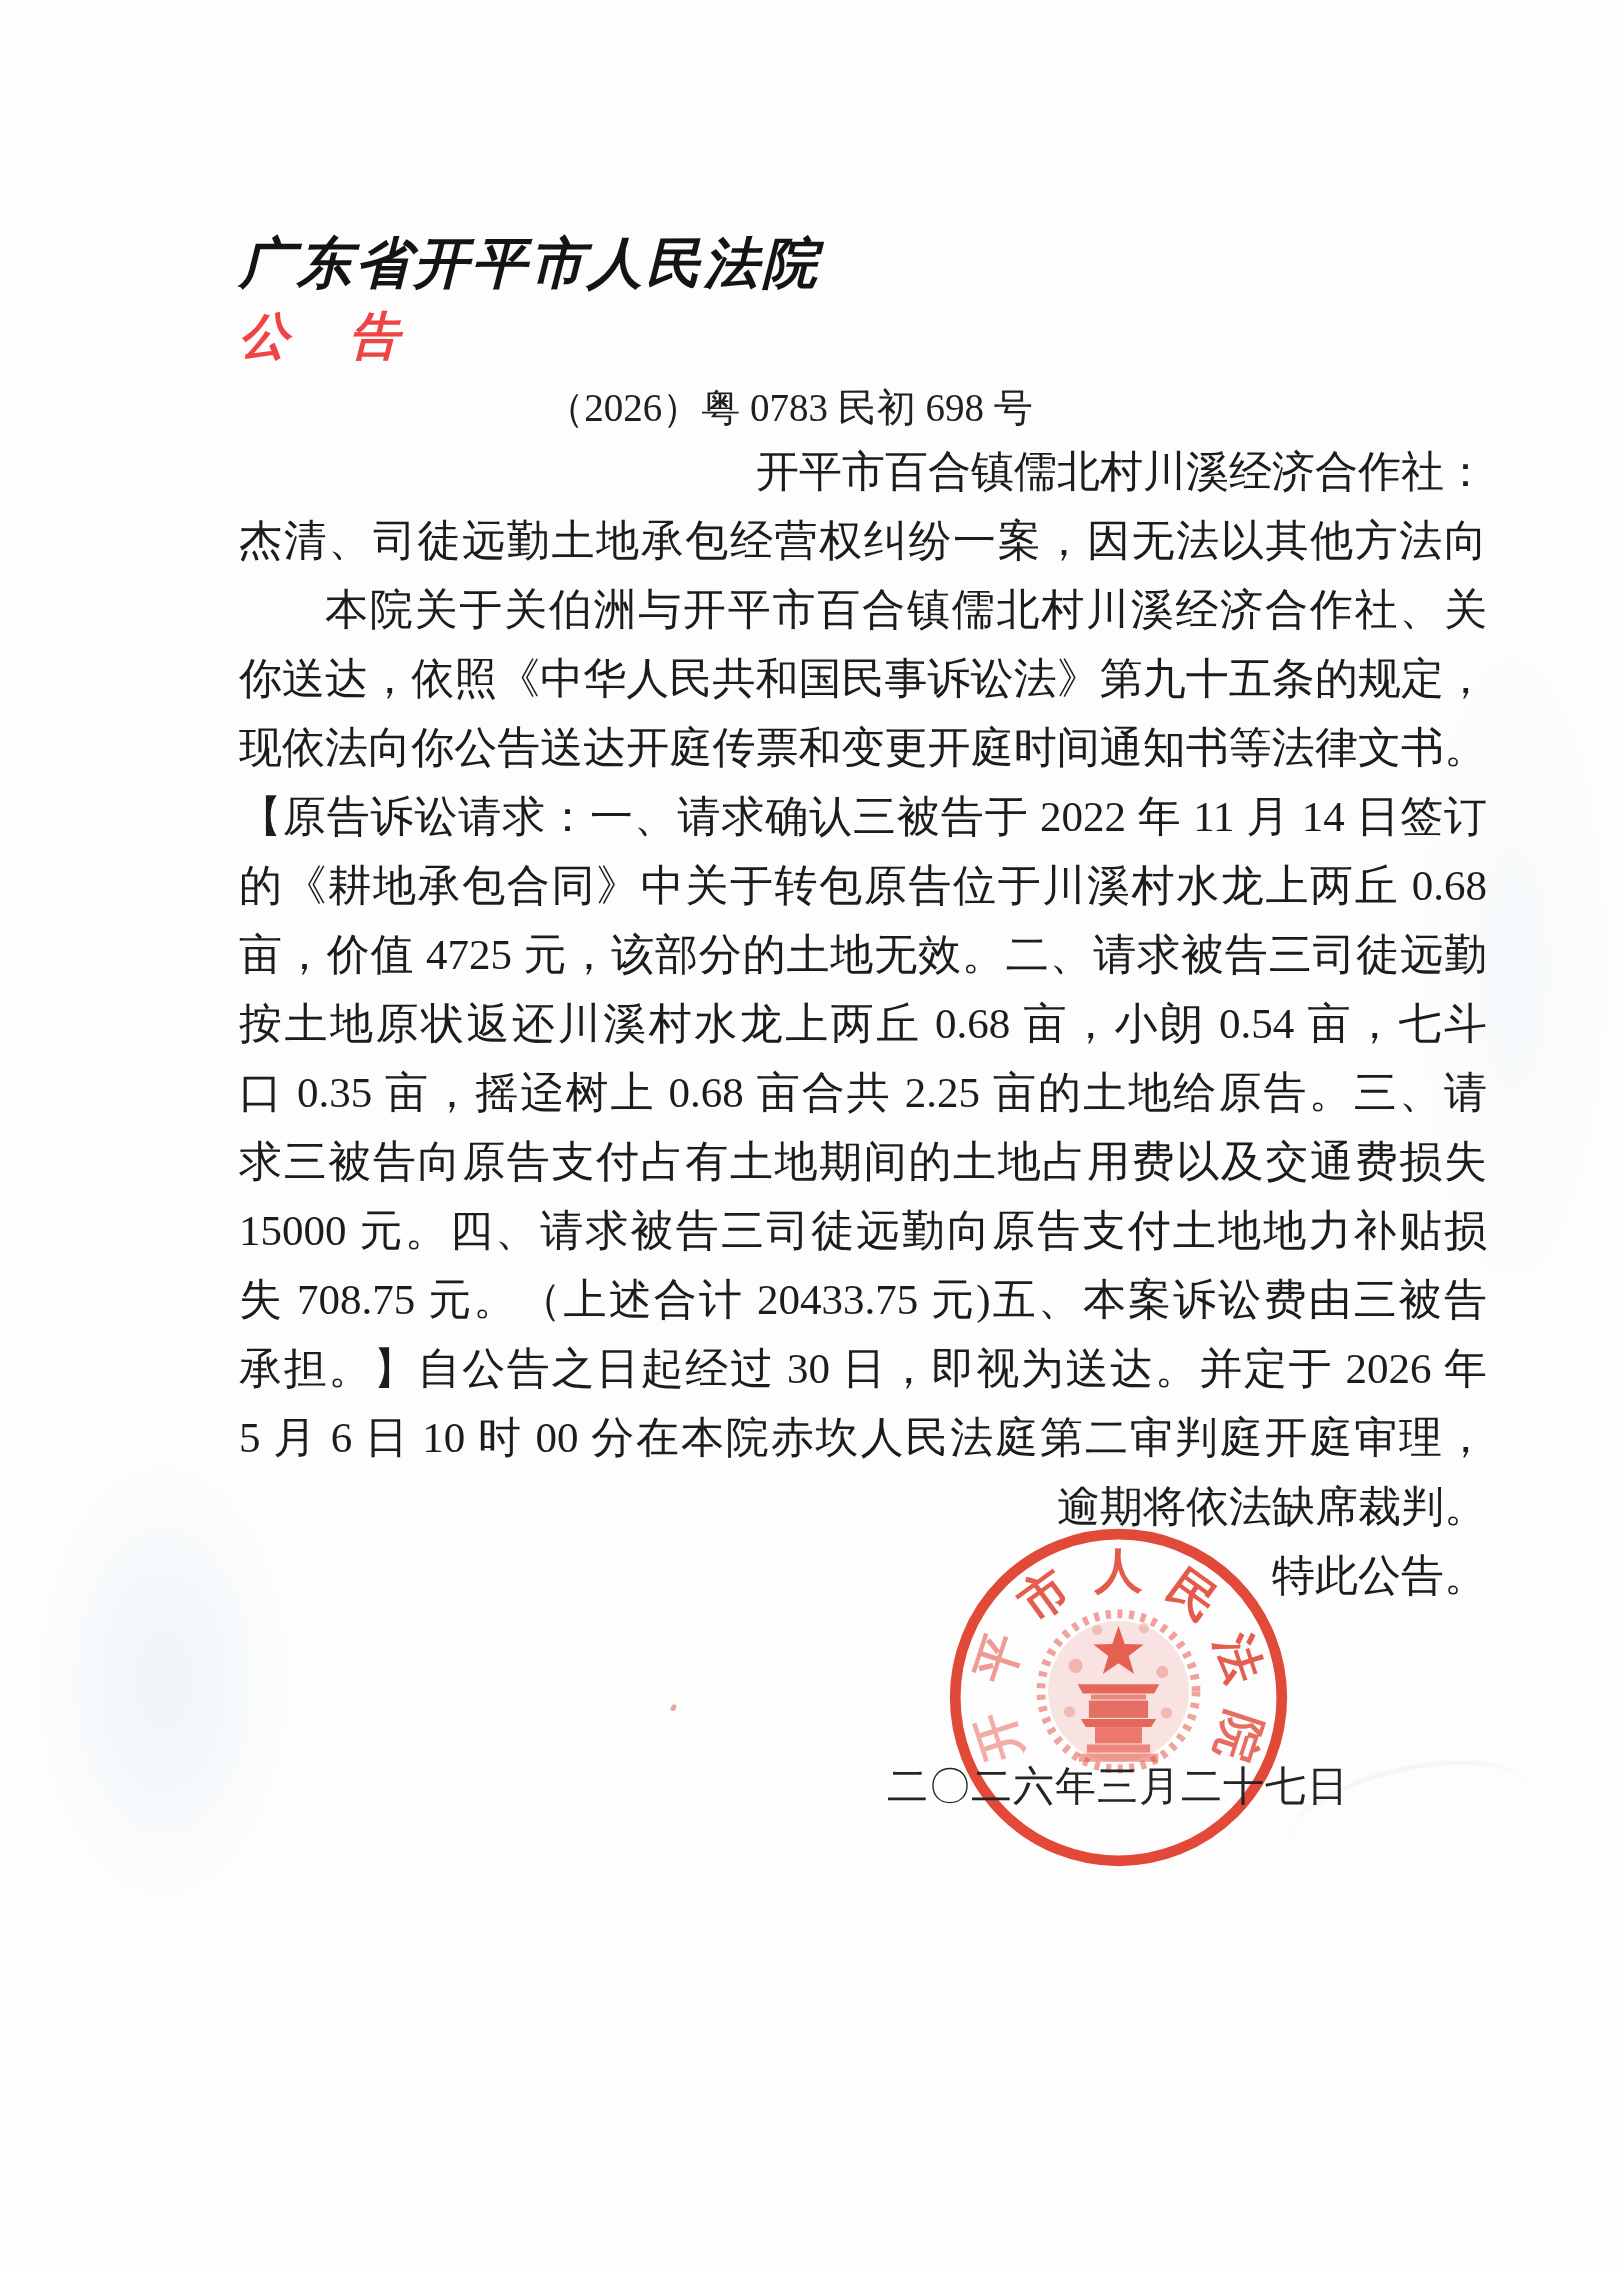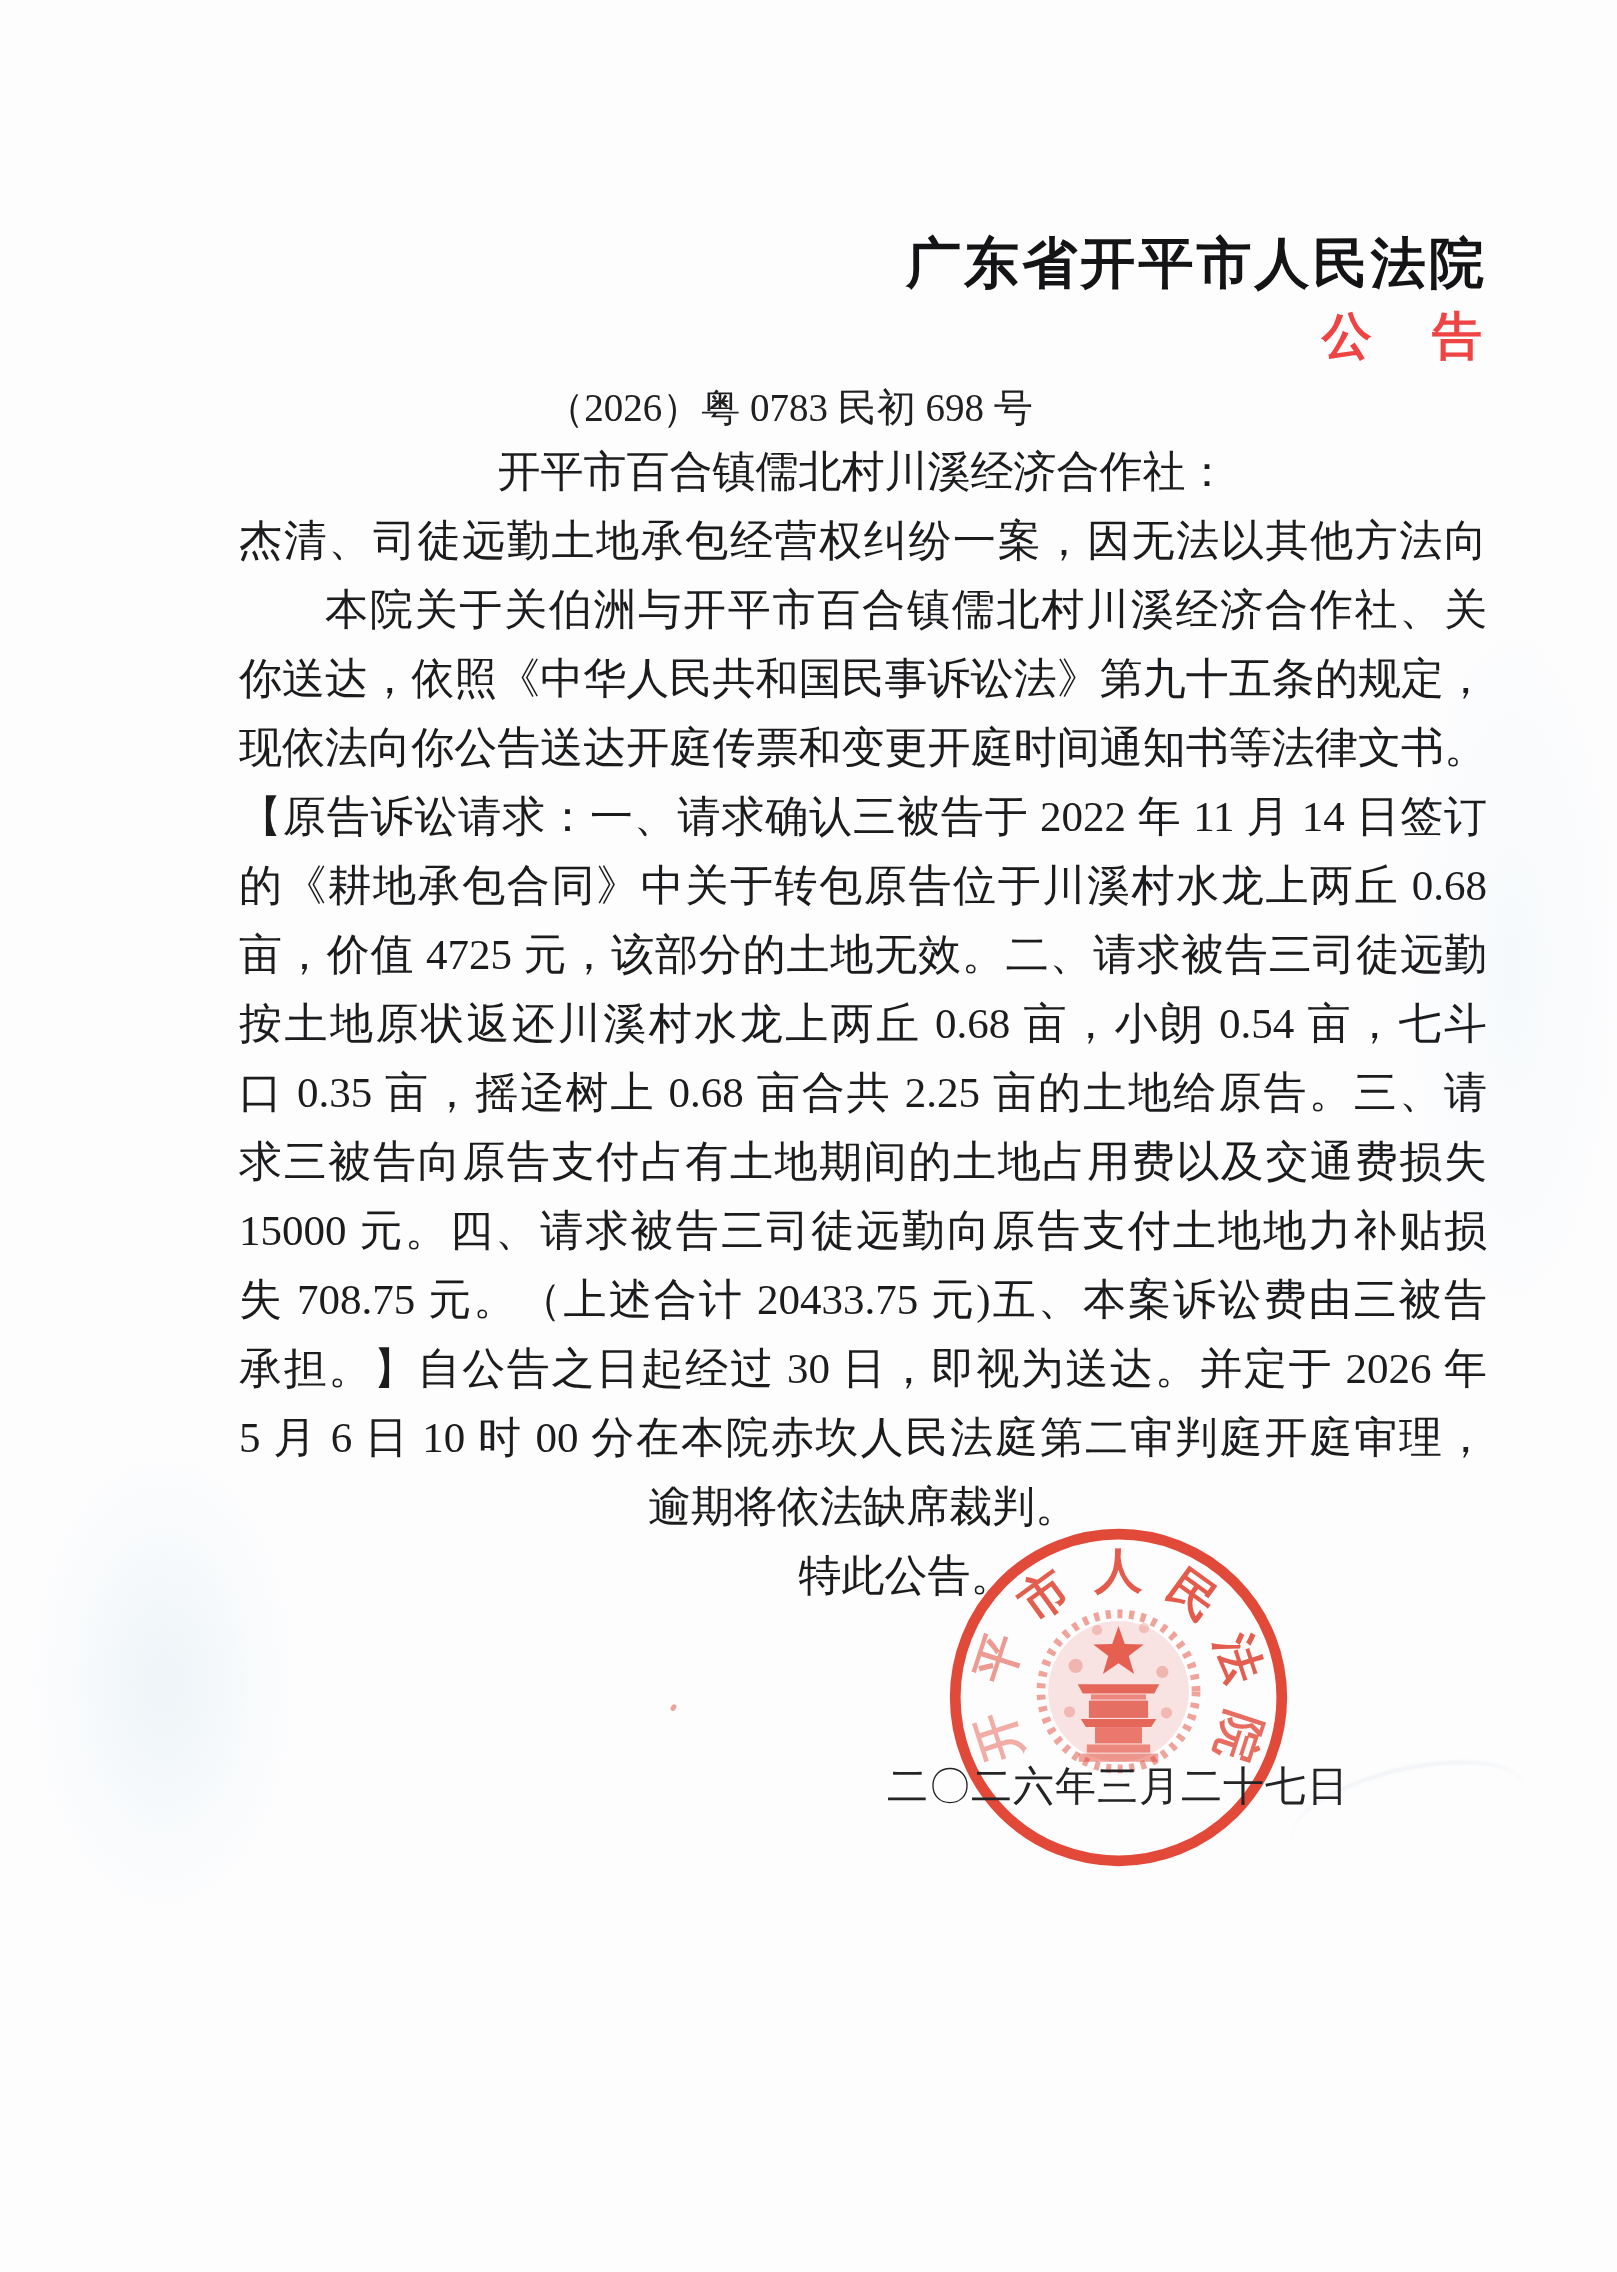--- a/index.html
+++ b/index.html
@@ -19,21 +19,22 @@
     background: radial-gradient(closest-side, rgba(226,238,243,0.55), rgba(226,238,243,0));
     pointer-events: none;
   }
   .tint.t1 { left: 31px;  top: 1452px; width: 265px; height: 459px; }
   .tint.t2 { left: 1406px; top: 611px; width: 214px; height: 713px; opacity:.5; }
 
   .head {
     position: absolute;
     left: 239px;
     width: 1248px;
-    text-align: right;
+    text-align: left;
+    font-style: italic;
   }
   .court-name {
     top: 228px;
     height: 72px;
     line-height: 72px;
     font-size: 55px;
     font-weight: 600;
     letter-spacing: 3.1px;
     color: #141416;
   }
@@ -66,21 +67,21 @@
     width: 1248px;
     z-index: 2;
   }
   .line {
     height: 69px;
     line-height: 69px;
     font-size: 43px;
     white-space: normal;
   }
   .jl { text-align: justify; text-align-last: justify; }
-  .left { text-align: center; }
+  .left { text-align: right; }
   .ind { text-indent: 86px; }
 
   .issue-date {
     position: absolute;
     left: 887px;
     top: 1761px;
     height: 51px;
     line-height: 51px;
     font-size: 41px;
     letter-spacing: 1px;

